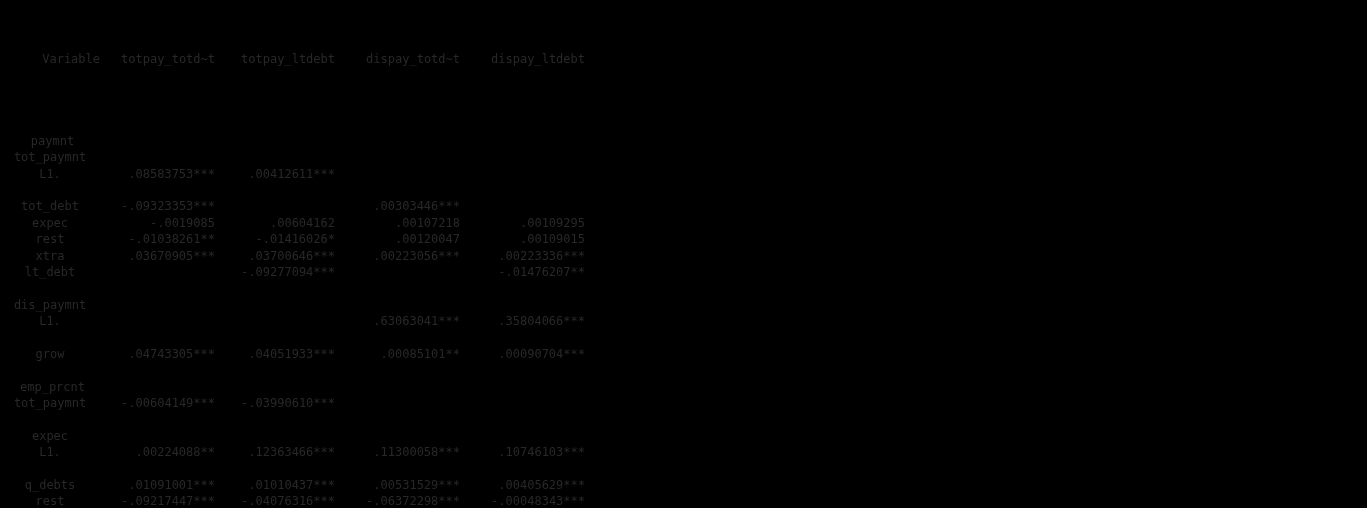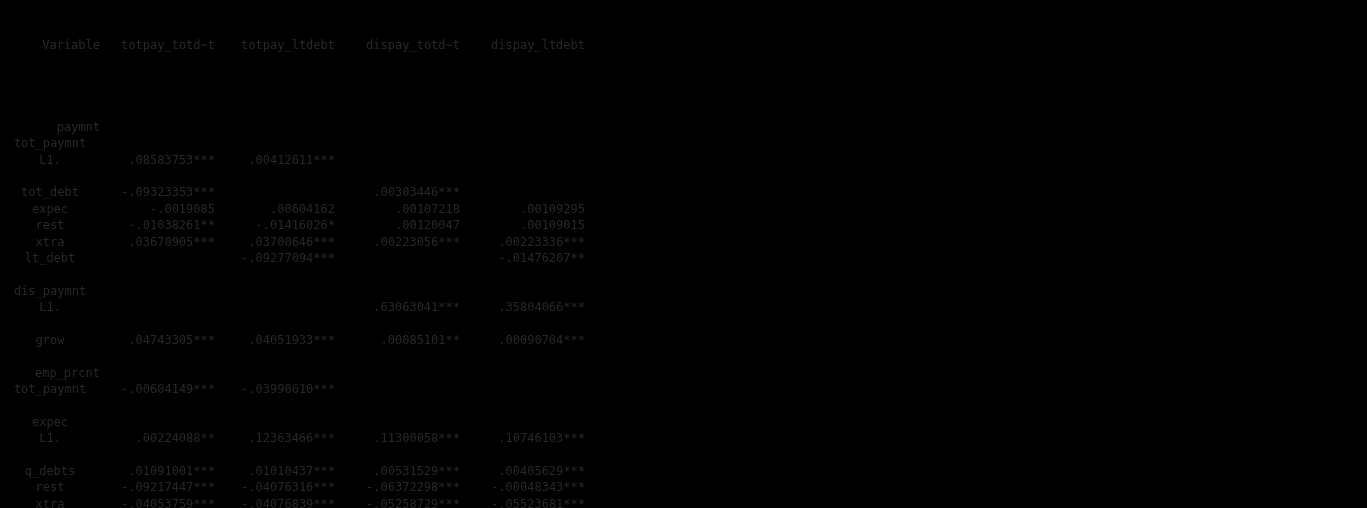--- a/index.html
+++ b/index.html
@@ -8,31 +8,31 @@
     background: var(--bg, #000000);
     overflow: hidden;
   }
   #terminal {
     position: relative;
     width: 1367px; height: 450px;
     font-family: "DejaVu Sans Mono", "Liberation Mono", monospace;
     font-size: 12px;
     line-height: 16.4px;
     color: var(--fg, #282828);
-    padding-top: 4px;
+    padding-top: 18px;
     box-sizing: border-box;
     white-space: pre;
   }
   .row {
     display: grid;
     grid-template-columns: 100px 115px 120px 125px 125px;
     height: 16.4px;
   }
   .row .lbl  { text-align: center; }
-  .row.section .lbl { text-align: right; padding-left: 5px; }
+  .row.section .lbl { text-align: center; padding-left: 5px; }
   .row .val  { text-align: right; }
   .row.header .lbl, .row.header .val { text-align: right; }
 </style>
 </head>
 <body>
 
 <div id="terminal">
   <div class="row header">
     <span class="lbl">Variable</span>
     <span class="val">totpay_totd~t</span>

